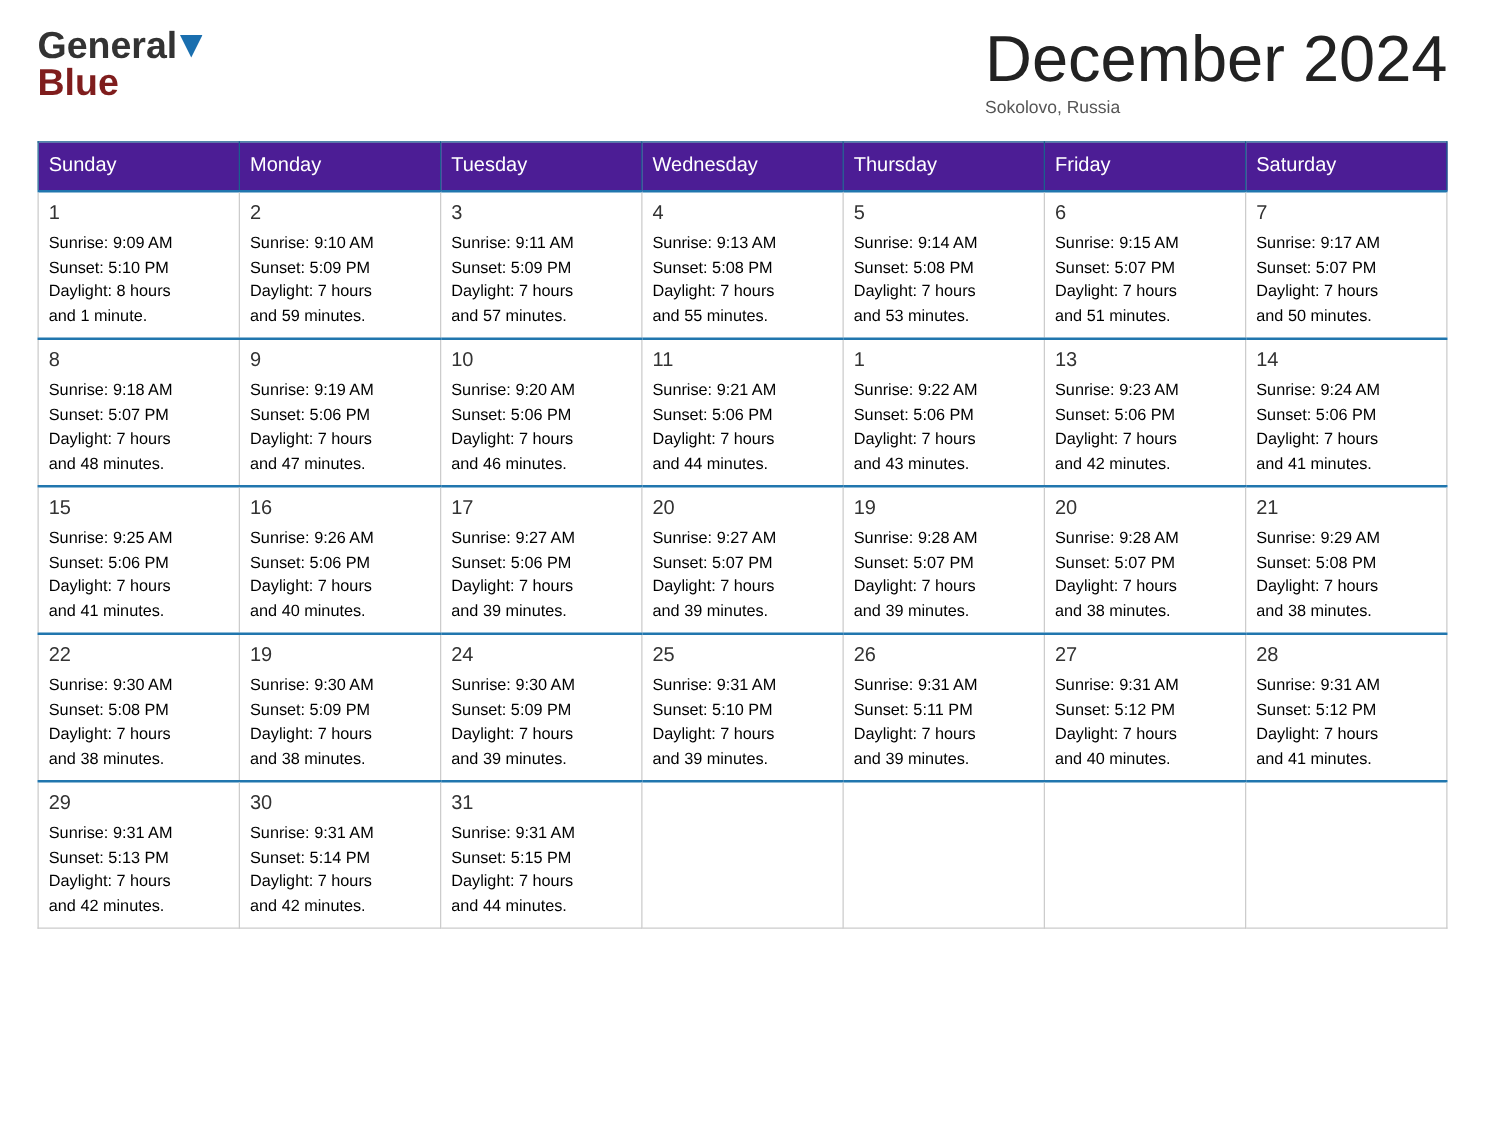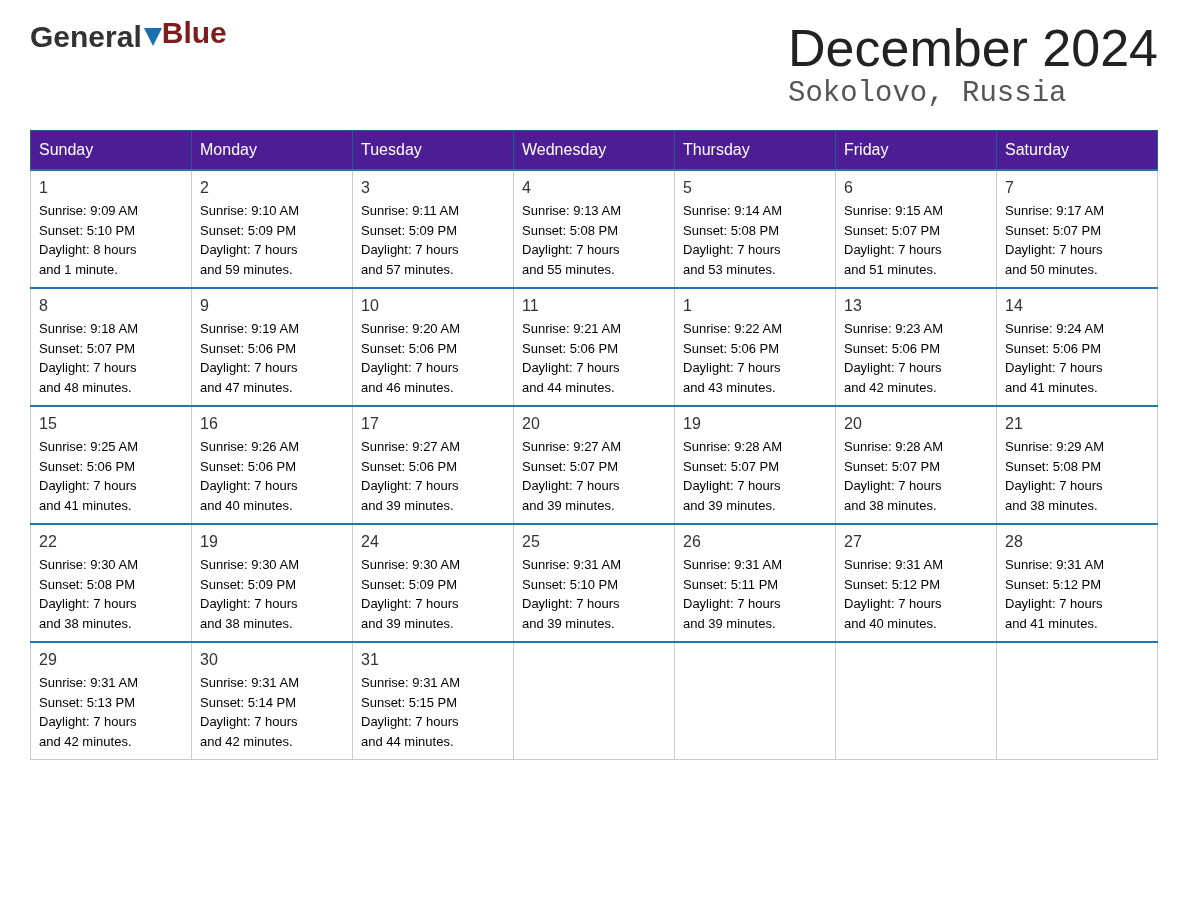--- a/index.html
+++ b/index.html
@@ -19,24 +19,23 @@
     .title-section {
       text-align: left;
     }
     .title-section h1 {
       font-size: 52px;
       font-weight: normal;
       color: #222;
       line-height: 1.1;
     }
     .title-section h2 {
-      font-size: 29px;
+      font-size: 14px;
       font-weight: normal;
       color: #555;
-      font-family: Liberation Mono, monospace;
     }
     table {
       width: 100%;
       border-collapse: collapse;
       table-layout: fixed;
     }
     thead tr th {
       background-color: #4c1d95;
       color: #fff;
       padding: 10px 8px;
@@ -63,21 +62,21 @@
     .day-info {
       font-size: 13px;
       line-height: 1.5;
       color: #000000;
     }
     tbody tr td:empty {
       background: #fff;
     }
     .logo-wrapper {
       display: flex;
-      flex-direction: row;
+      flex-direction: column;
     }
     .logo-row1 {
       font-size: 30px;
       color: #333;
       font-weight: bold;
       display: flex;
       align-items: center;
     }
     .logo-row2 {
       font-size: 30px;

